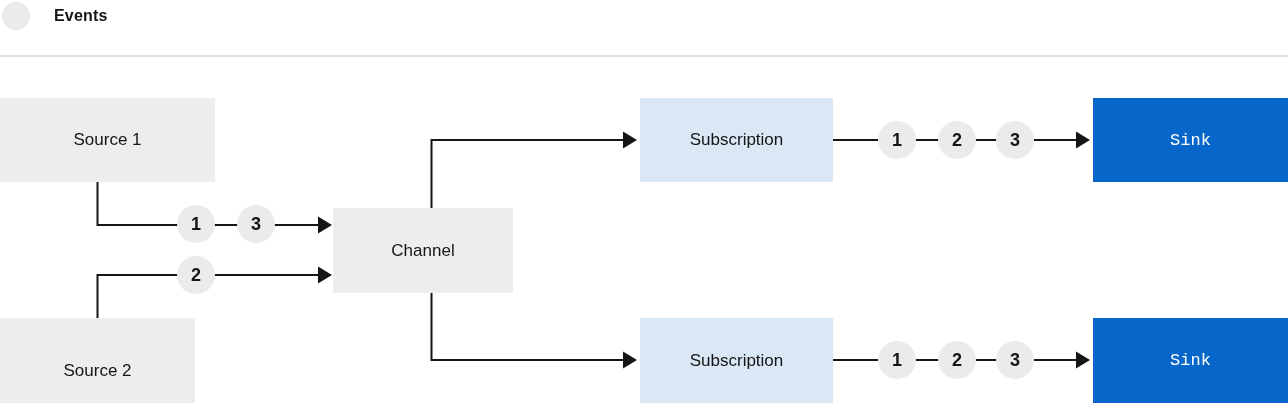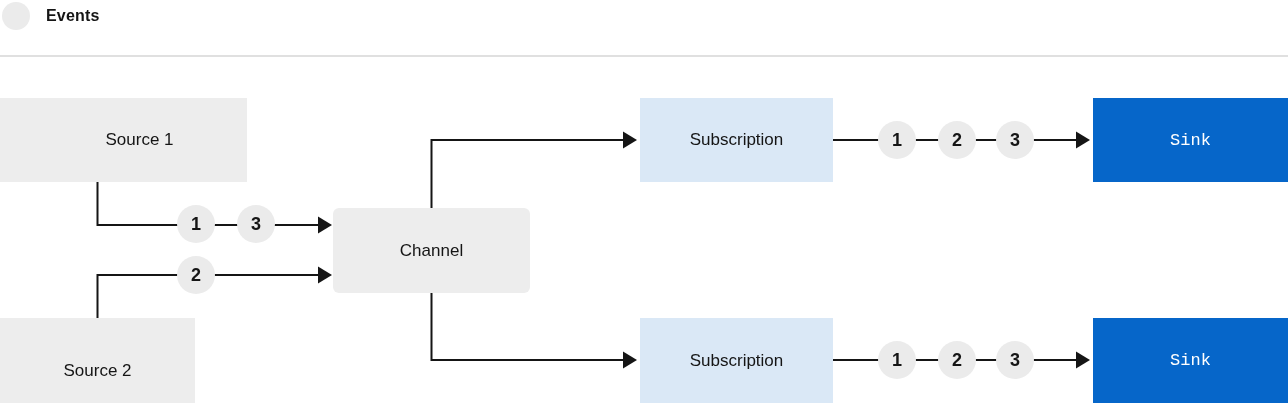--- a/index.html
+++ b/index.html
@@ -14,21 +14,21 @@
     height: 403px;
     overflow: hidden;
     background: var(--background, #ffffff);
   }
   .legend {
     position: absolute;
     left: 2px;
     top: 2px;
     display: flex;
     align-items: center;
-    gap: 16px;
+    gap: 24px;
   }
   .legend-circle {
     width: 28px;
     height: 28px;
     border-radius: 50%;
     background: var(--circle-gray, #ebebeb);
     display: block;
   }
   .legend-label {
     font-size: 16px;
@@ -107,29 +107,29 @@
     <g fill="#151515" stroke="none">
       <polygon points="318,216.5 318,233.5 332,225"></polygon>
       <polygon points="318,266.5 318,283.5 332,275"></polygon>
       <polygon points="623,131.5 623,148.5 637,140"></polygon>
       <polygon points="623,351.5 623,368.5 637,360"></polygon>
       <polygon points="1076,131.5 1076,148.5 1090,140"></polygon>
       <polygon points="1076,351.5 1076,368.5 1090,360"></polygon>
     </g>
   </svg>
 
-  <div class="node gray" style="left:0; top:98; top:98px; width:215px; height:84px;padding-left:32px;">
+  <div class="node gray" style="left:0; top:98; top:98px; width:215px; height:84px;">
     <span>Source 1</span>
   </div>
 
   <div class="node gray" style="left:0; top:318px; width:195px; height:105px;">
     <span>Source 2</span>
   </div>
 
-  <div class="node gray" style="left:333px; top:208px; width:197px; height:85px;border-radius:6px;">
+  <div class="node gray" style="left:333px; top:208px; width:180px; height:85px;">
     <span>Channel</span>
   </div>
 
   <div class="node lightblue" style="left:640px; top:98px; width:193px; height:84px;">
     <span>Subscription</span>
   </div>
 
   <div class="node lightblue" style="left:640px; top:318px; width:193px; height:85px;">
     <span>Subscription</span>
   </div>

